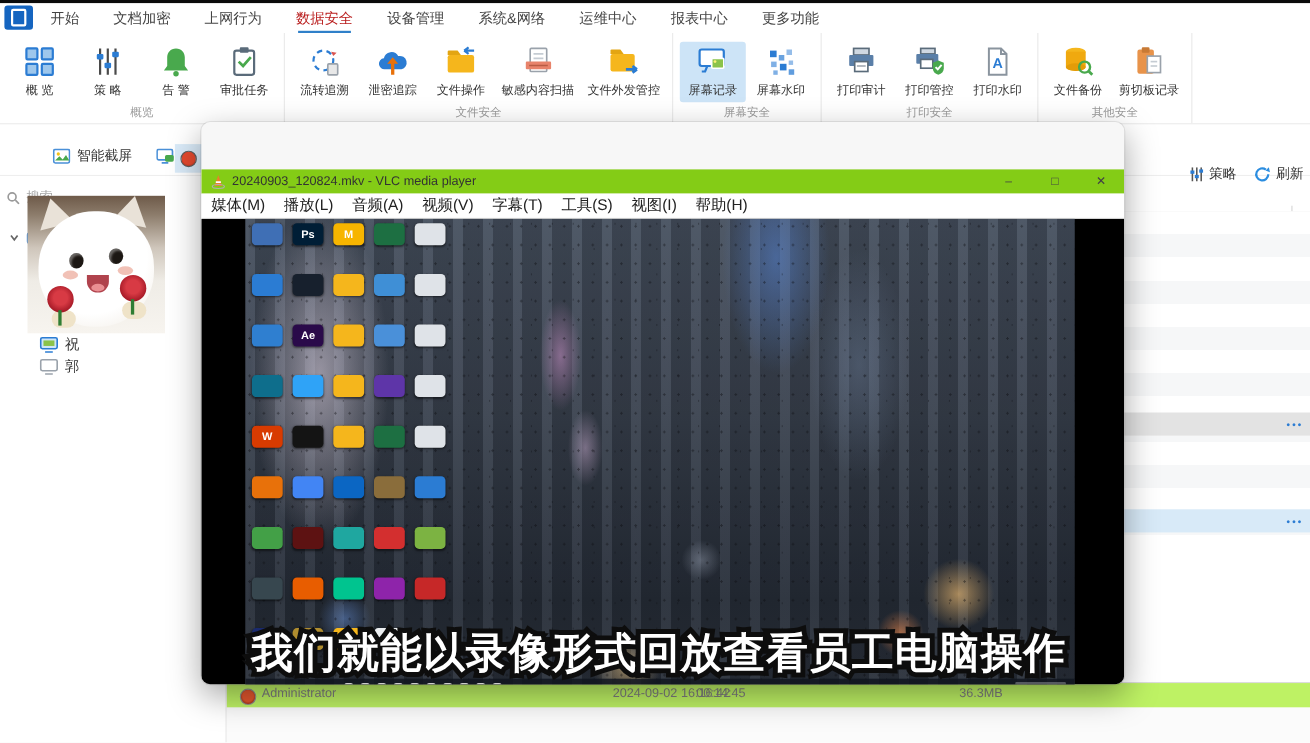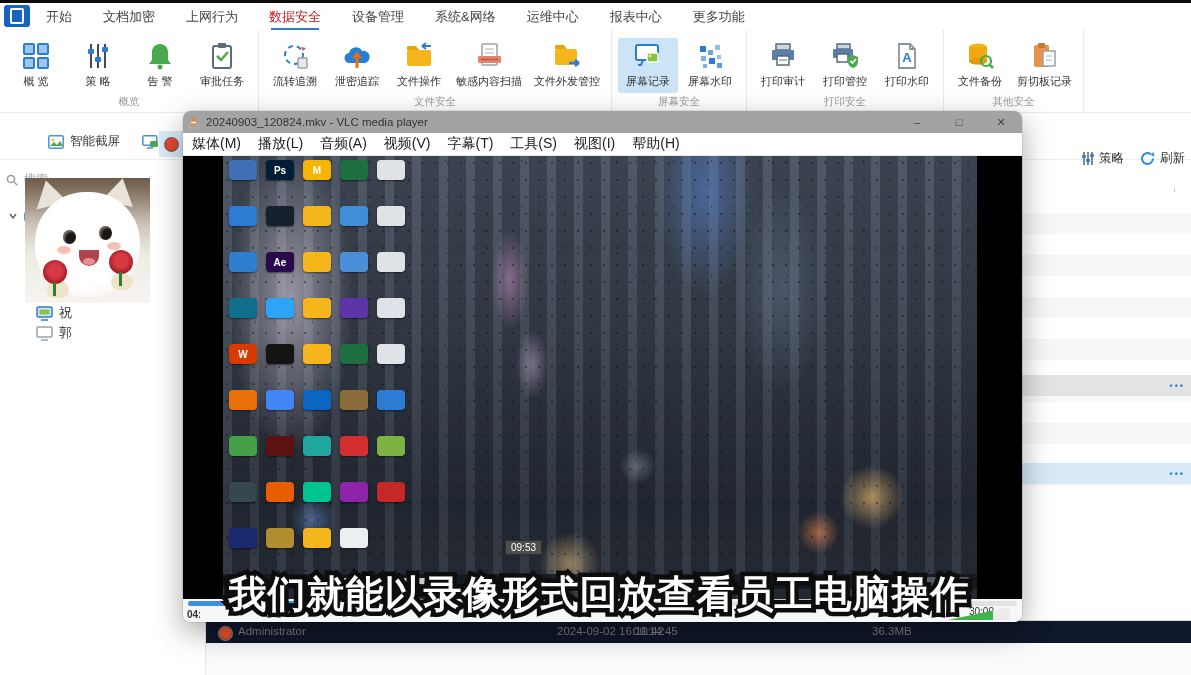--- a/index.html
+++ b/index.html
@@ -69,35 +69,35 @@
   
   #righttable{position:absolute;left:205px;top:160px;right:0;bottom:0;background:#fff;}
   #rt-header{position:absolute;left:0;top:13px;right:0;height:19px;background:#fff;border-bottom:1px solid #dedede;}
   #rt-hdiv{position:absolute;right:16px;top:14px;width:1px;height:17px;background:#d5d5d5;}
   #rt-stripes{position:absolute;left:0;top:32px;right:0;height:300px;
       background:repeating-linear-gradient(180deg,#ffffff 0 21px,#f6f7f8 21px 42px);}
   .hl-row{position:absolute;left:0;right:0;height:21px;display:flex;align-items:center;justify-content:flex-end;padding-right:6px;}
   #row-hover{top:215px;background:#e3e3e3;}
   #row-selected{top:303px;background:#d8eaf8;}
   .moredots{color:#2b7cd3;font-size:9px;letter-spacing:2px;font-weight:bold;}
-  #adminrow{position:absolute;left:0;right:0;top:460px;height:23px;background:#0f172a;border-top:1px solid #dcdcdc;
+  #adminrow{position:absolute;left:0;right:0;top:460px;height:23px;background:#bef264;border-top:1px solid #dcdcdc;
             font-size:11.5px;color:#7d7d7d;}
   #adminrow .cell{position:absolute;top:4px;white-space:nowrap;}
   #adm-icon{position:absolute;left:13px;top:5px;width:13px;height:13px;border-radius:50%;
             background:radial-gradient(circle at 50% 45%,#e4572e 50%,#9a3015 80%);border:1.5px solid #8d8d8d;}
   #rt-bottom{position:absolute;left:0;right:0;top:483px;bottom:0;background:#fbfbfb;}
 
   
   #actions{position:absolute;right:6px;top:150px;display:flex;gap:16px;align-items:flex-end;z-index:5;}
   .actbtn{display:flex;align-items:center;gap:5px;font-size:12.5px;color:#333;}
 
   
   #vlc{position:absolute;left:183px;top:111px;width:839px;height:511px;background:#f7f7f7;border-radius:8px;
        box-shadow:0 10px 30px rgba(0,0,0,.35),0 0 0 1px rgba(0,0,0,.08);z-index:30;overflow:hidden;}
-  #vtitle{height:22px;display:flex;align-items:center;background:#a3a3a3;padding-left:4px;}
+  #vtitle{height:22px;display:flex;align-items:center;background:#84cc16;padding-left:9px;margin-top:43px;}
   #vtitle .ttext{font-size:11.5px;color:#333;margin-left:6px;}
   #vctrls{margin-left:auto;display:flex;}
   .wc{width:42px;text-align:center;font-size:11px;color:#444;line-height:22px;}
   #vmenu{height:22px;display:flex;align-items:center;gap:17px;background:#fff;border-bottom:1px solid #ebebeb;padding-left:9px;}
   .vmitem{font-size:14px;color:#222;white-space:nowrap;}
 
   #vvideo{position:relative;height:443px;background:#000;}
   #vcontent{position:absolute;left:40px;right:45px;top:0;bottom:0;overflow:hidden;
     background:
       radial-gradient(90px 220px at 9% 32%,rgba(233,221,236,.55),transparent 70%),

